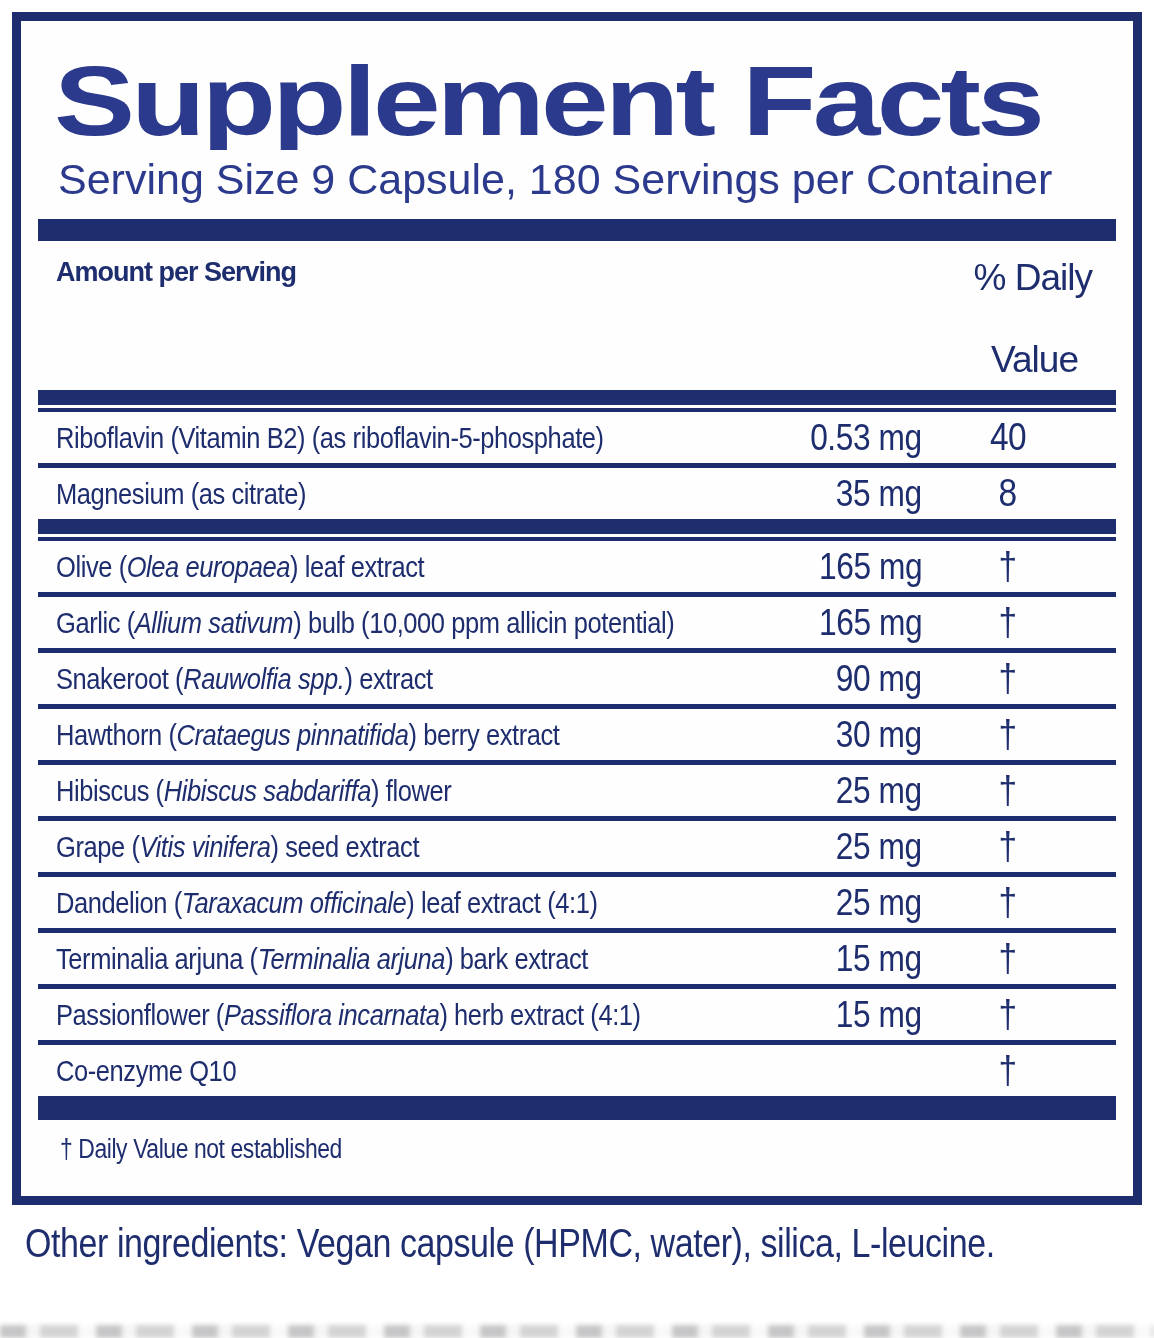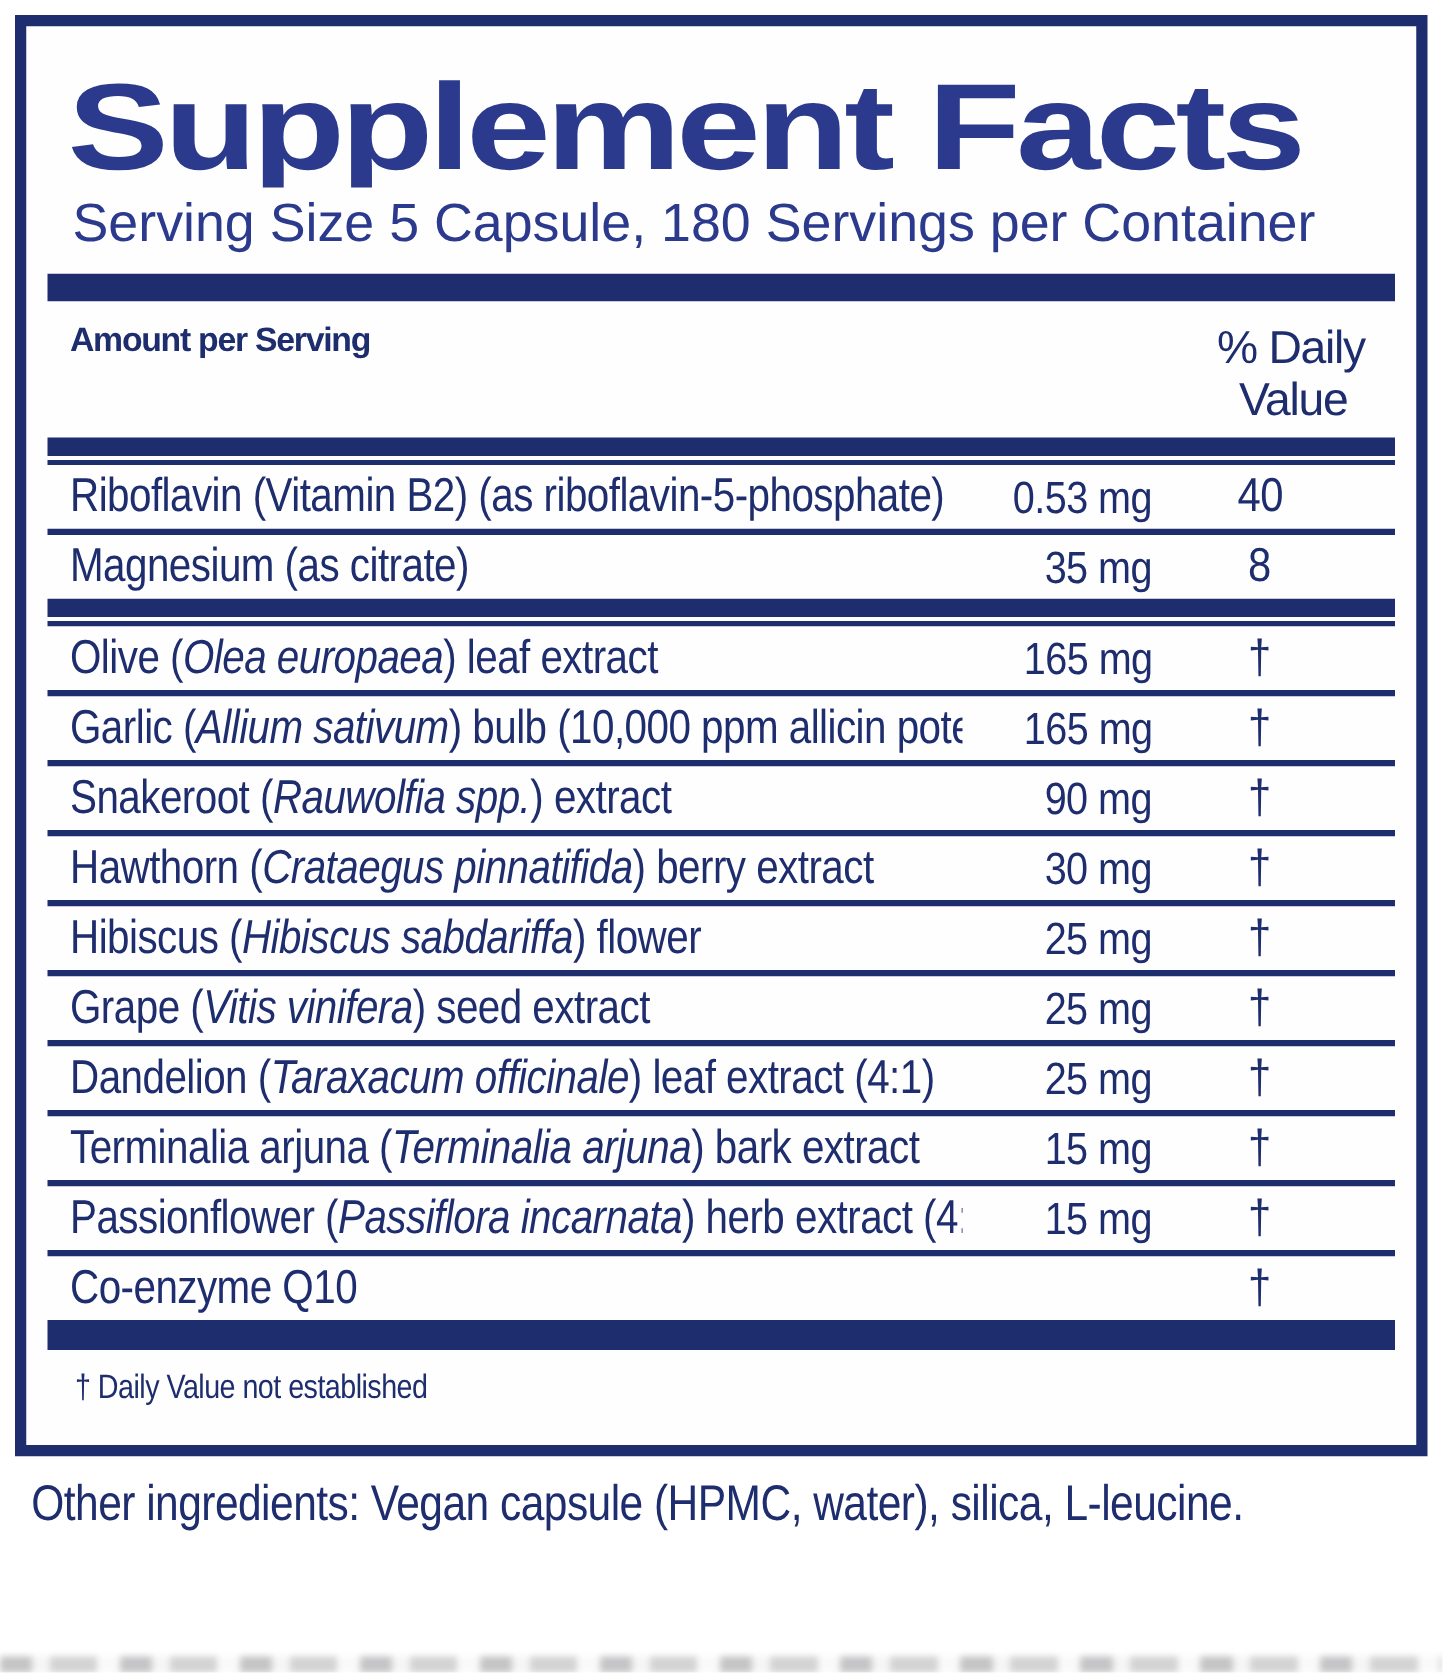--- a/index.html
+++ b/index.html
@@ -63,29 +63,29 @@
     font-weight:bold;
     letter-spacing:-1px;
   }
   .header-right{
     text-align:right;
     font-size:37px;
     font-weight:normal;
     line-height:1.12;
     letter-spacing:-1px;
   }
-  .header-right .line2{padding-right:14px;}
+  .header-right .line2{padding-right:14px;margin-top:40px;}
   .t-row{
     display:flex;
     align-items:center;
     padding:4px 26px 4px 18px;
     min-height:49px;
   }
   .cell{white-space:nowrap;}
-  .cell.name{flex:1; overflow:hidden; font-size:38px;}
+  .cell.name{flex:1; overflow:hidden; font-size:30px;}
   .cell.amt{width:152px; text-align:right; font-size:36px;}
   .cell.dv{width:168px; text-align:center; font-size:38px;}
   .cond{display:inline-block; white-space:nowrap;}
   .cond-l{transform:scaleX(0.85); transform-origin:left center; letter-spacing:-0.5px;}
   .cond-r{transform:scaleX(0.88); transform-origin:right center; letter-spacing:-0.5px;}
   .footnote{
     padding:14px 18px 14px 22px;
     font-size:27px;
   }
   .other{
@@ -107,21 +107,21 @@
 </style>
 </head>
 <body>
 
 <div class="label-box">
 
   <div class="title-wrap">
     <span class="title">Supplement Facts</span>
   </div>
 
-  <div class="serving">Serving Size 5 Capsule, 180 Servings per Container</div>
+  <div class="serving">Serving Size 9 Capsule, 180 Servings per Container</div>
 
   <div class="bar-solid"></div>
 
   <div class="header-row">
     <div class="header-left">Amount per Serving</div>
     <div class="header-right">
       <div class="line1">% Daily</div>
       <div class="line2">Value</div>
     </div>
   </div>

